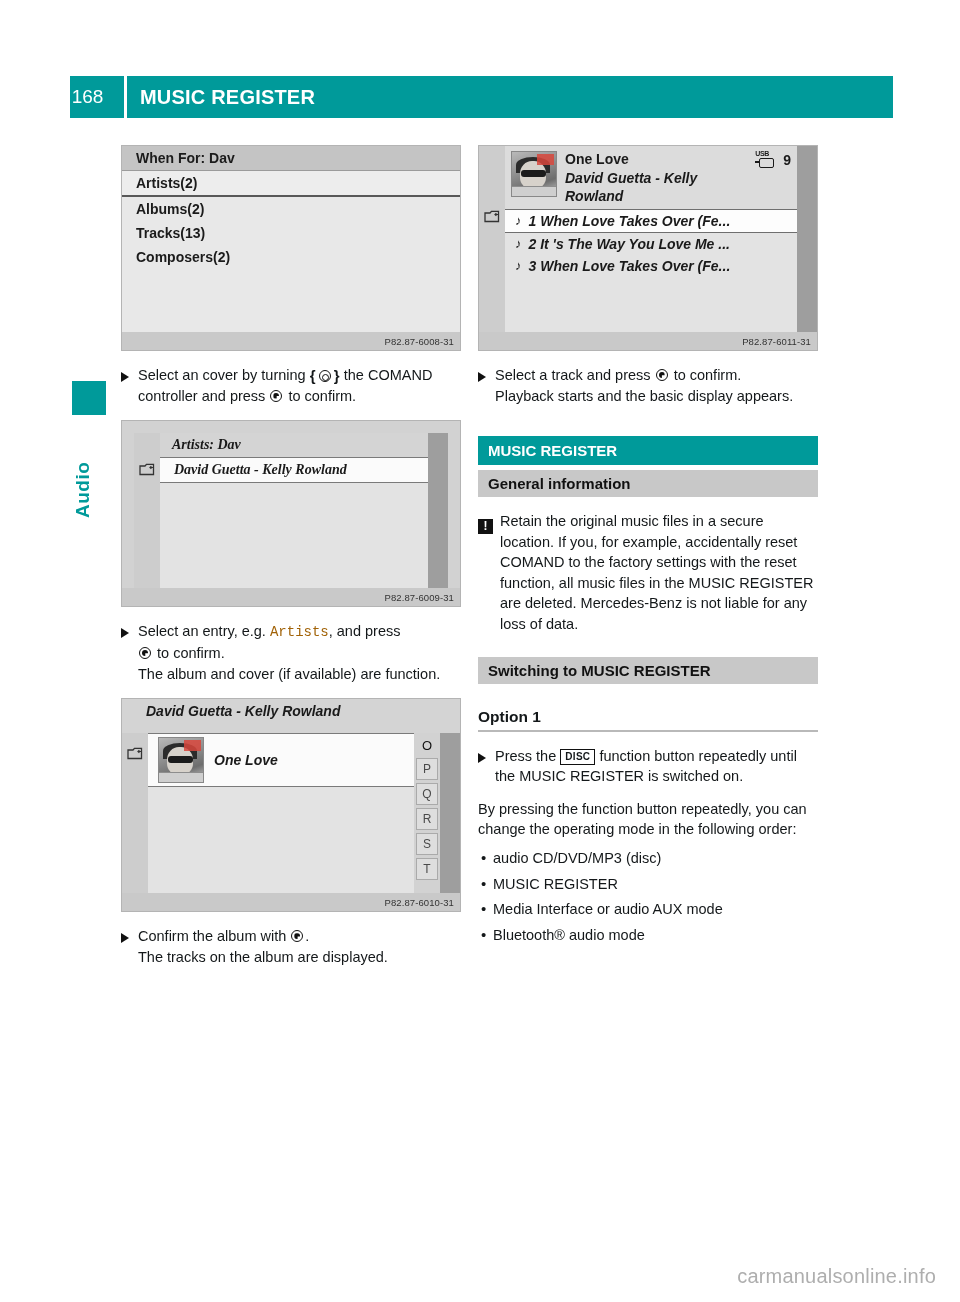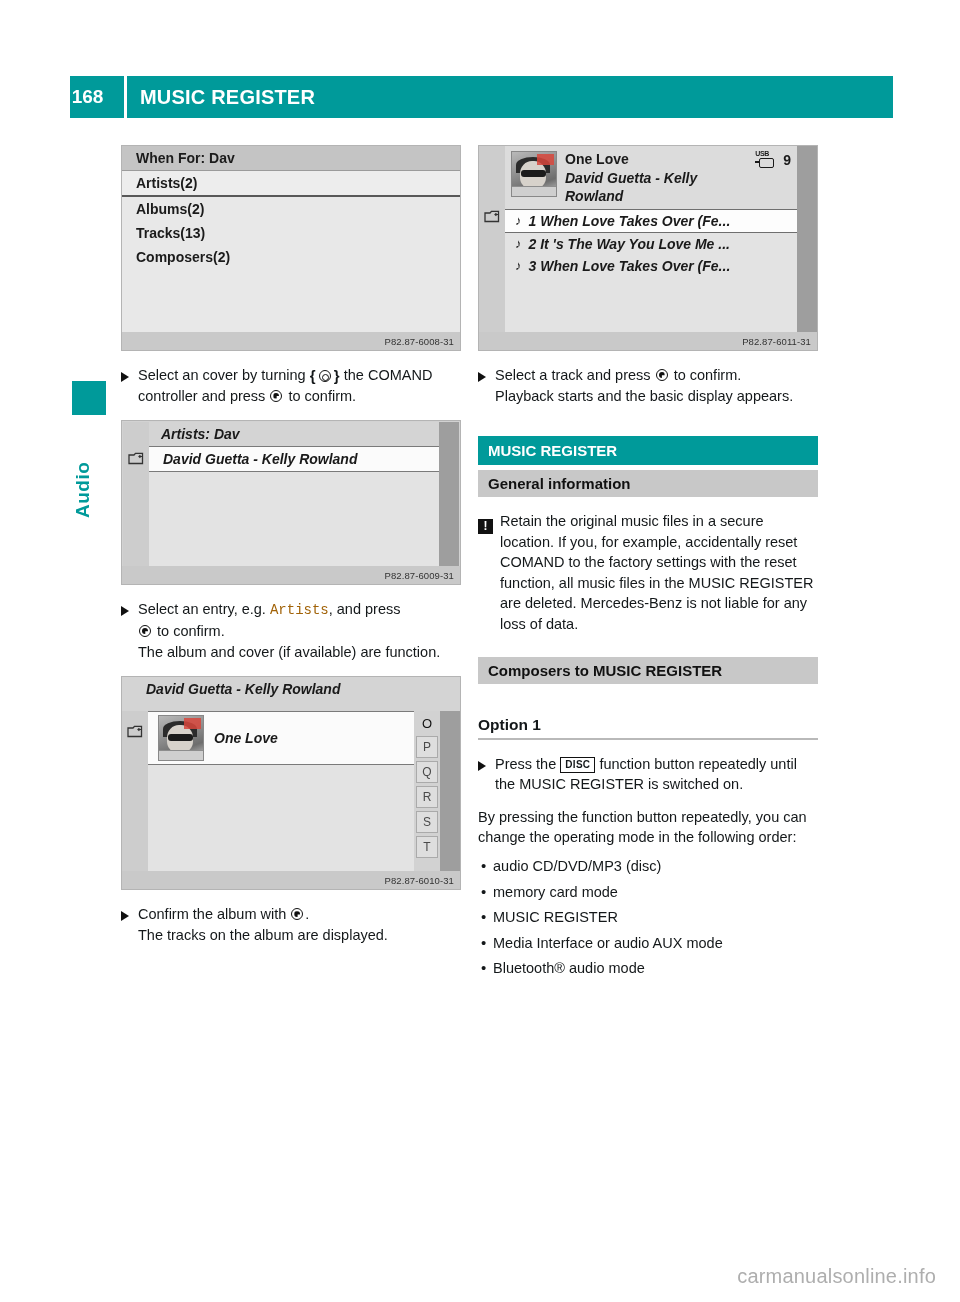--- a/index.html
+++ b/index.html
@@ -4,21 +4,21 @@
 <style>
   html,body{margin:0;padding:0;}
   body{
     width:960px;height:1302px;background:#ffffff;
     font-family:"Liberation Sans",sans-serif;
     color:#14181a;overflow:hidden;position:relative;
   }
   
   .hdr{position:absolute;left:70px;top:76px;width:823px;height:42px;background:#009a9a;}
   .hdr-page{position:absolute;left:0;top:0;width:35px;height:42px;display:flex;
-            align-items:center;justify-content:center;color:#fff;font-size:19px;font-weight:bold;}
+            align-items:center;justify-content:center;color:#fff;font-size:19px;font-weight:normal;}
   .hdr-sep{position:absolute;left:54px;top:0;width:3px;height:42px;background:#ffffff;}
   .hdr-title{position:absolute;left:70px;top:0;height:42px;display:flex;align-items:center;
              color:#fff;font-size:20px;font-weight:bold;letter-spacing:.2px;}
   
   .tab-square{position:absolute;left:72px;top:381px;width:34px;height:34px;background:#009a9a;}
   .tab-label{position:absolute;left:72px;top:420px;width:34px;height:140px;color:#009a9a;
              font-size:19px;font-weight:bold;writing-mode:vertical-rl;transform:rotate(180deg);
              display:flex;align-items:flex-start;justify-content:center;letter-spacing:.5px;}
   
   .col{position:absolute;width:340px;}
@@ -163,21 +163,21 @@
       </span>
       <span>the COMAND controller and press</span>
       <span class="g-press">
         <span class="o"></span><span class="in"></span>
       </span>
       <span>to confirm.</span>
     </div>
   </div>
 
   <div class="shot" style="margin-top:14px;">
-    <div class="shot-body" style="height:143px;padding:1px;background:#d2d2d2;">
+    <div class="shot-body" style="height:143px;padding:12px;background:#d2d2d2;font-family:Liberation Serif, serif;">
       <div class="cm" style="height:180px;">
         <div class="cm-left">
           <svg class="folder-ico" style="top:30px;" viewBox="0 0 16 13">
             <path d="M1 3 L6 3 L7.5 1.3 L14.5 1.3 L14.5 11.5 L1 11.5 Z" fill="none" stroke="#333" stroke-width="1.3"></path>
             <path d="M11 4.5 L14 4.5 M12.4 3.2 L11 4.5 L12.4 5.8" fill="none" stroke="#333" stroke-width="1.2"></path>
           </svg>
         </div>
         <div class="cm-mid">
           <div class="cm-hdr">Artists: Dav</div>
           <div class="cm-item sel">David Guetta - Kelly Rowland</div>
@@ -325,36 +325,35 @@
   <div class="h-gray" style="margin-top:5px;">General information</div>
 
 
   <div class="step">
     <span class="mk" style="flex:0 0 15px;"><span class="warn-ico">!</span></span>
     <div>Retain the original music files in a secure location. If you, for example, accidentally reset COMAND to the factory settings with the reset function, all music files in the MUSIC REGISTER are deleted. Mercedes-Benz is not liable for any loss of data.</div>
   </div>
 
   <div style="height:22px;"></div>
 
-  <div class="h-gray">Composers to MUSIC REGISTER</div>
-  <div class="h-opt" style="margin-top:32px;">Option 1</div>
+  <div class="h-gray">Switching to MUSIC REGISTER</div>
+  <div class="h-opt" style="margin-top:24px;">Option 1</div>
 
   <div class="step">
     <span class="mk"><span class="tri"></span></span>
     <div>
       <span>Press the</span>
       <span class="btn-disc">DISC</span>
       <span>function button repeatedly until the MUSIC REGISTER is switched on.</span>
     </div>
   </div>
 
   <div class="para">By pressing the function button repeatedly, you can change the operating mode in the following order:</div>
 
   <ul class="bl">
     <li>audio CD/DVD/MP3 (disc)</li>
-    <li>memory card mode</li>
     <li>MUSIC REGISTER</li>
     <li>Media Interface or audio AUX mode</li>
     <li>Bluetooth® audio mode</li>
   </ul>
 </div>
 
 <div class="wm">carmanualsonline.info</div>
 
 </body></html>

